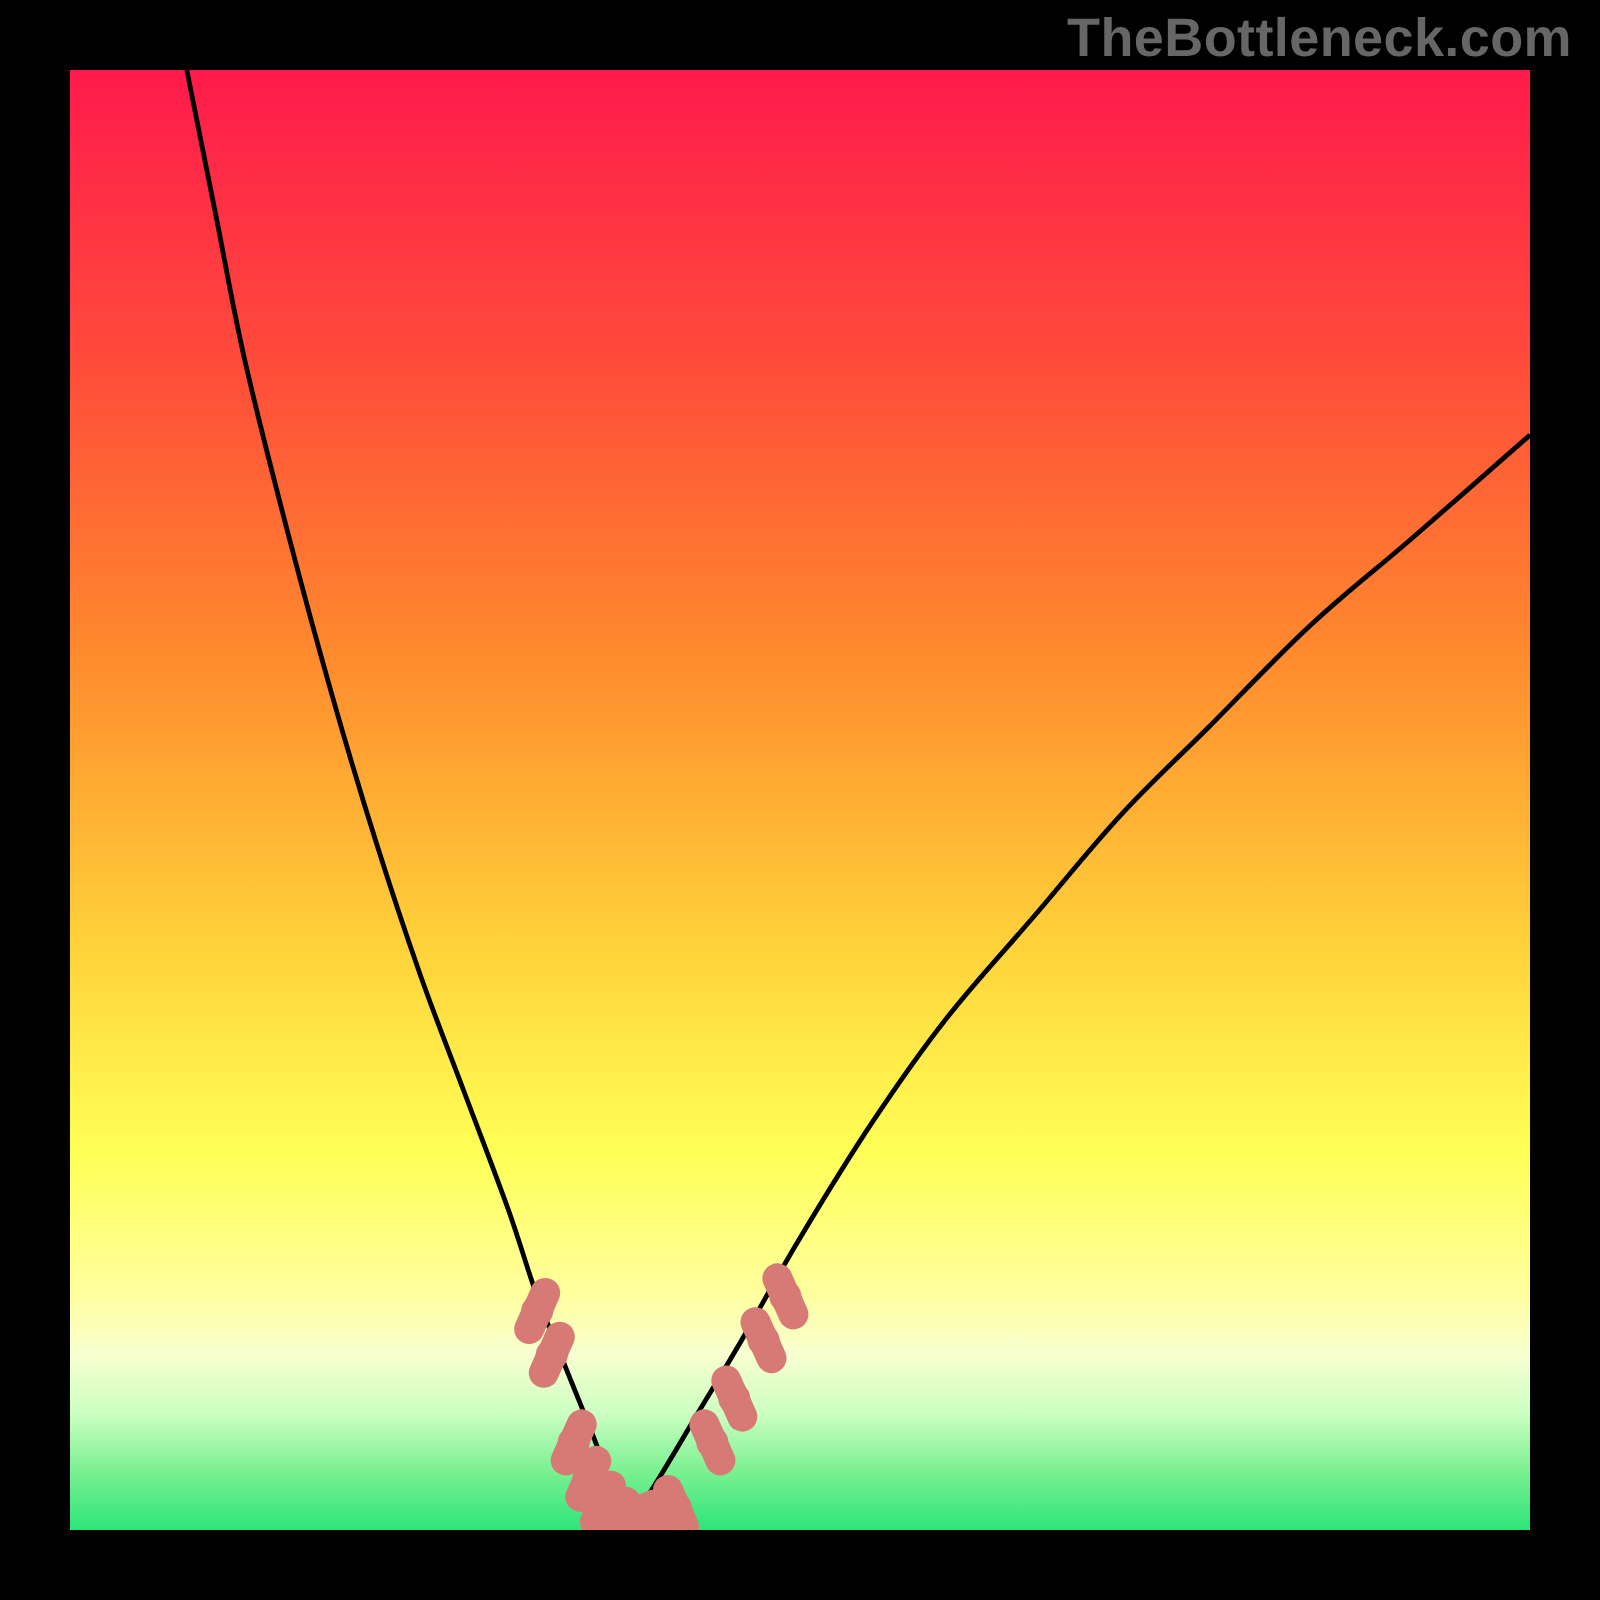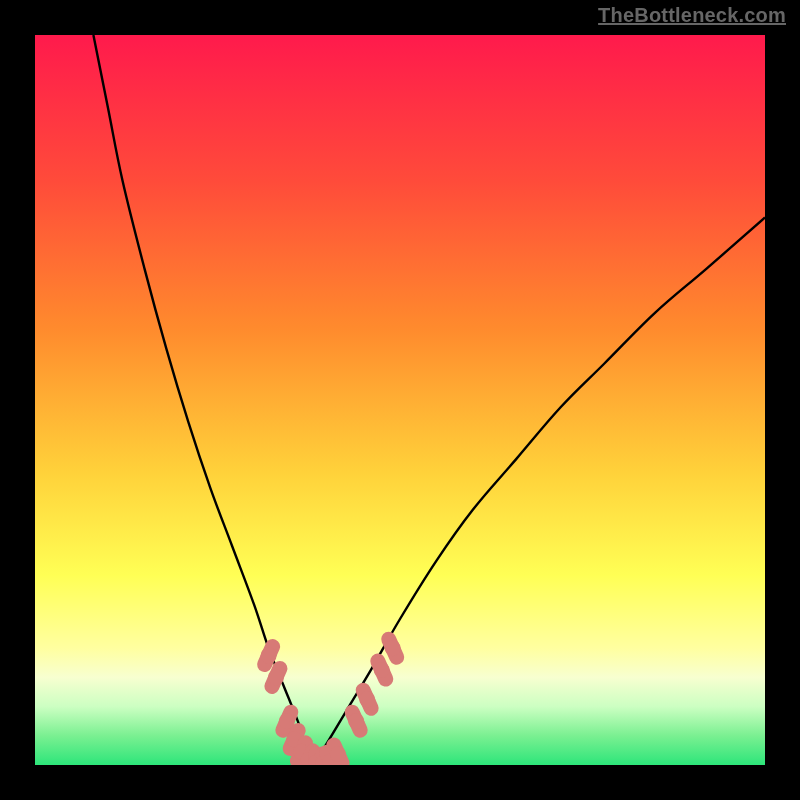--- a/index.html
+++ b/index.html
@@ -15,25 +15,24 @@
     position: relative;
     width: 800px;
     height: 800px;
     background: #000;
   }
   .watermark {
     position: absolute;
     top: 4px;
     right: 14px;
     color: #666;
-    font-size: 20px;
+    font-size: 27px;
     font-weight: 600;
     letter-spacing: 0.2px;
     user-select: none;
-    text-decoration: underline;
   }
   .plot-wrap {
     position: absolute;
     left: 35px;
     top: 35px;
     width: 730px;
     height: 730px;
   }
   svg { display: block; }
 </style>

